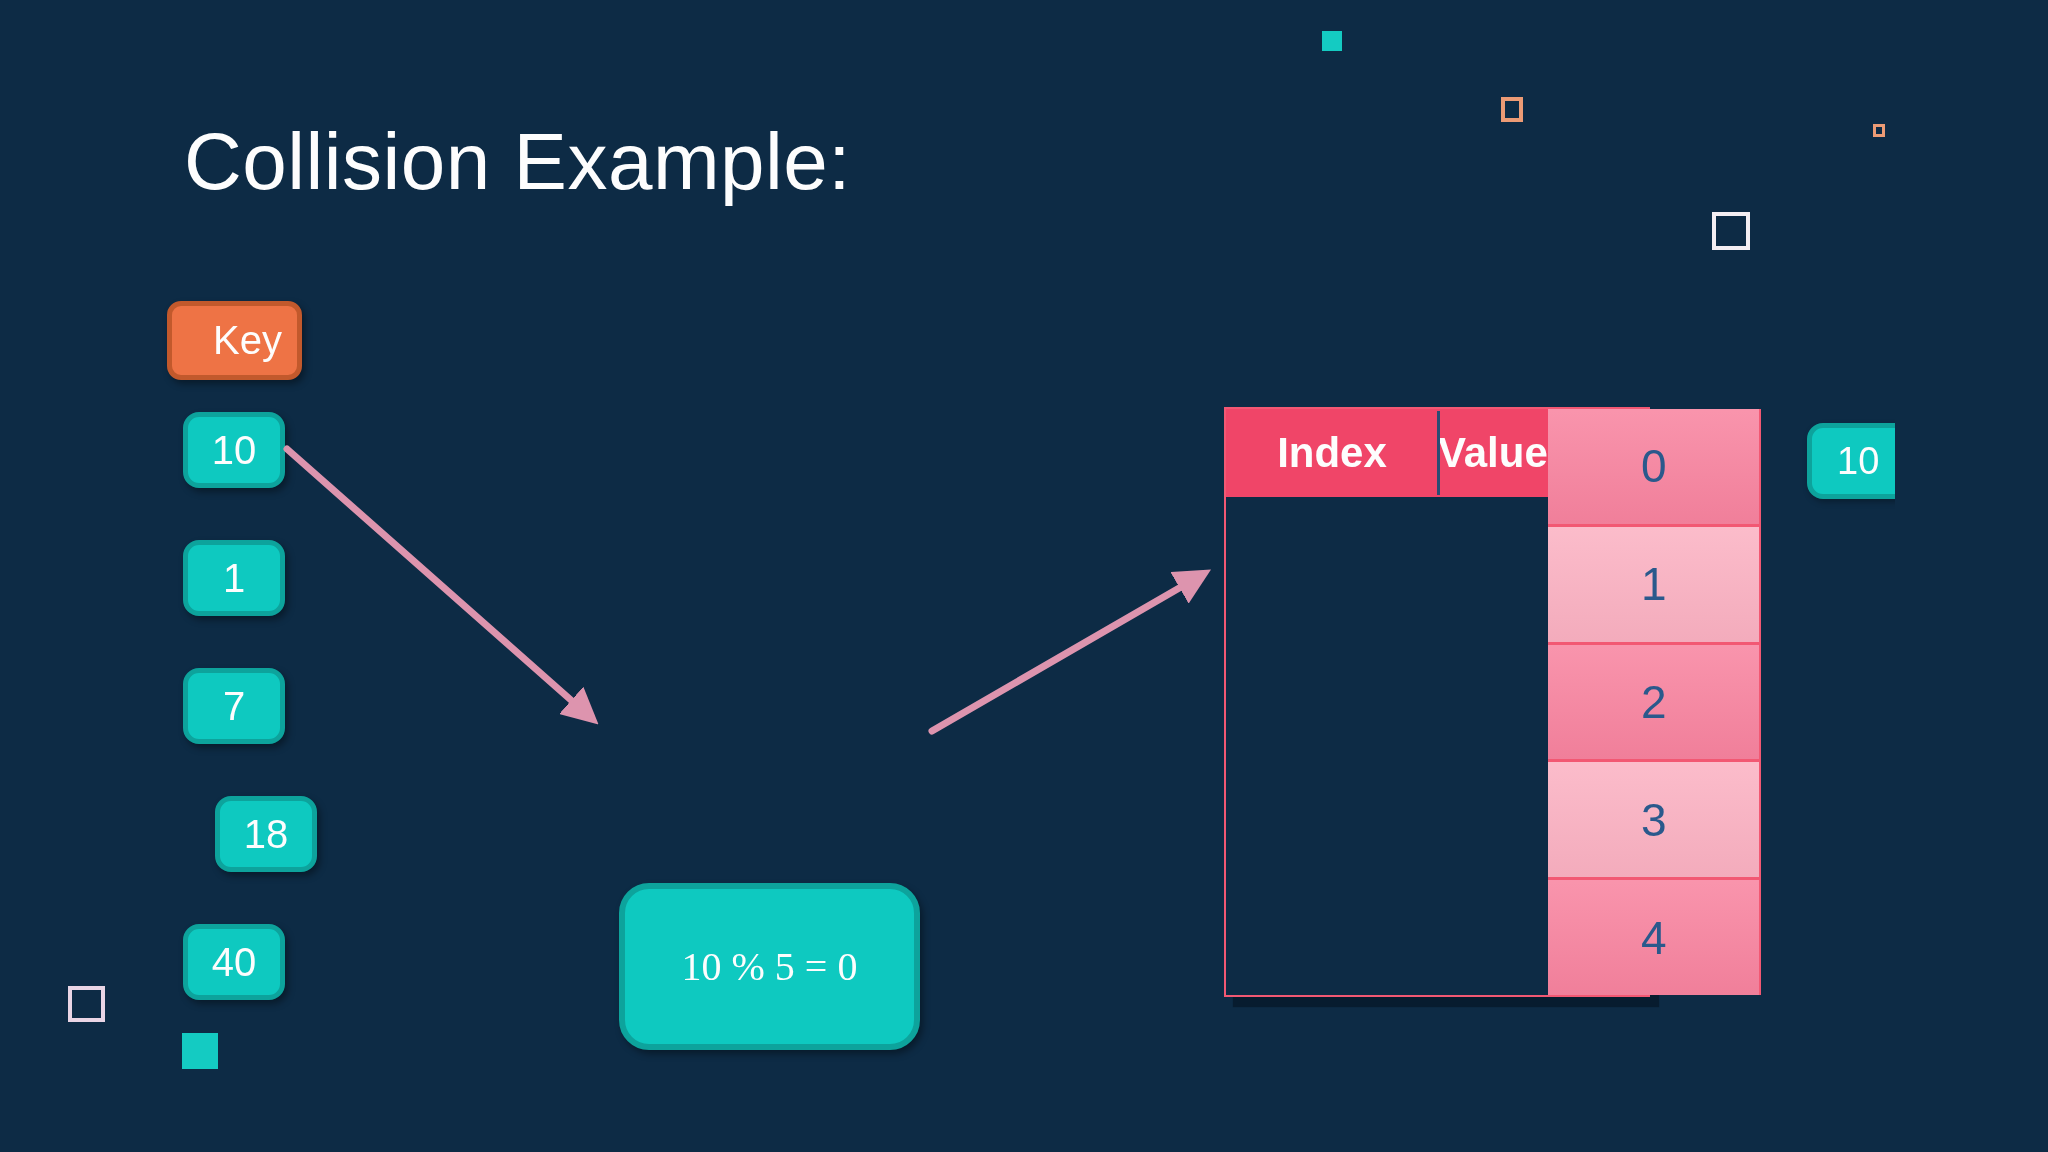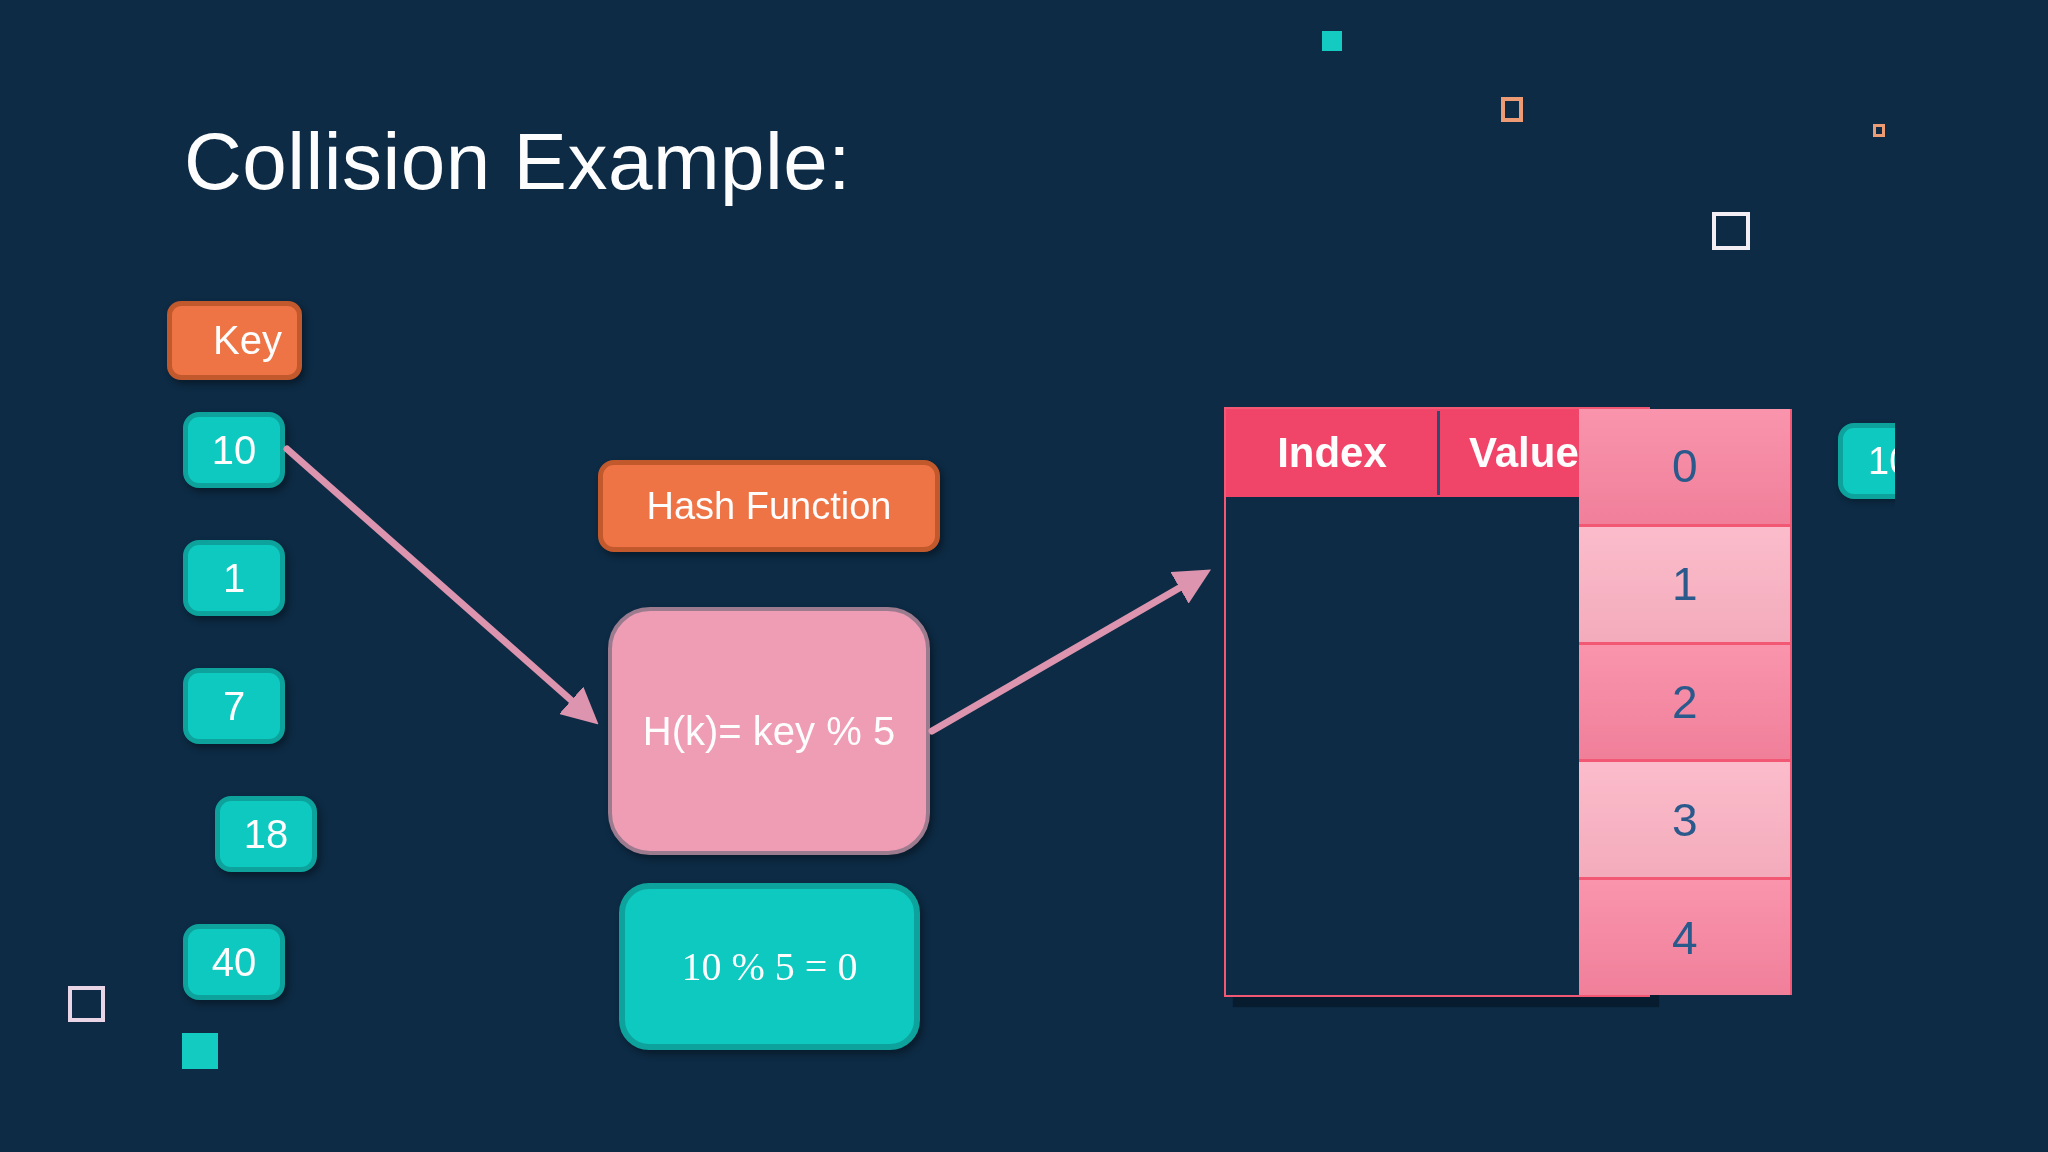--- a/index.html
+++ b/index.html
@@ -95,21 +95,21 @@
   }
   .th-cell {
     display: flex;
     align-items: center;
     justify-content: center;
     color: var(--text_white, #fdfdfd);
     font-size: 42px;
     font-weight: 700;
   }
   .th-index { width: 212px; }
-  .th-value { flex: 1; margin-left: 31px; }
+  .th-value { flex: 1; }
   .header-divider {
     position: absolute;
     left: 211px; top: 2px;
     width: 3px; height: 84px;
     background: var(--header_divider_blue, #2b4c73);
   }
   .header-underline {
     height: 6px;
     flex: 0 0 auto;
     background: #ffffff;
@@ -195,22 +195,20 @@
 
   <h1 class="page-title">Collision Example:</h1>
 
   <div class="box orange-box key-header">Key</div>
   <div class="box teal-box key-item k0">10</div>
   <div class="box teal-box key-item k1">1</div>
   <div class="box teal-box key-item k2">7</div>
   <div class="box teal-box key-item k3">18</div>
   <div class="box teal-box key-item k4">40</div>
 
-  <div class="box orange-box hash-label-box">Hash Function</div>
-  <div class="box hash-formula-box">H(k)= key % 5</div>
   <div class="box teal-box hash-result-box">10 % 5 = 0</div>
 
   <div class="hash-table">
     <div class="table-header">
       <div class="th-cell th-index">Index</div>
       <div class="header-divider"></div>
       <div class="th-cell th-value">Value</div>
     </div>
     <div class="header-underline"></div>
     <div class="table-body">

